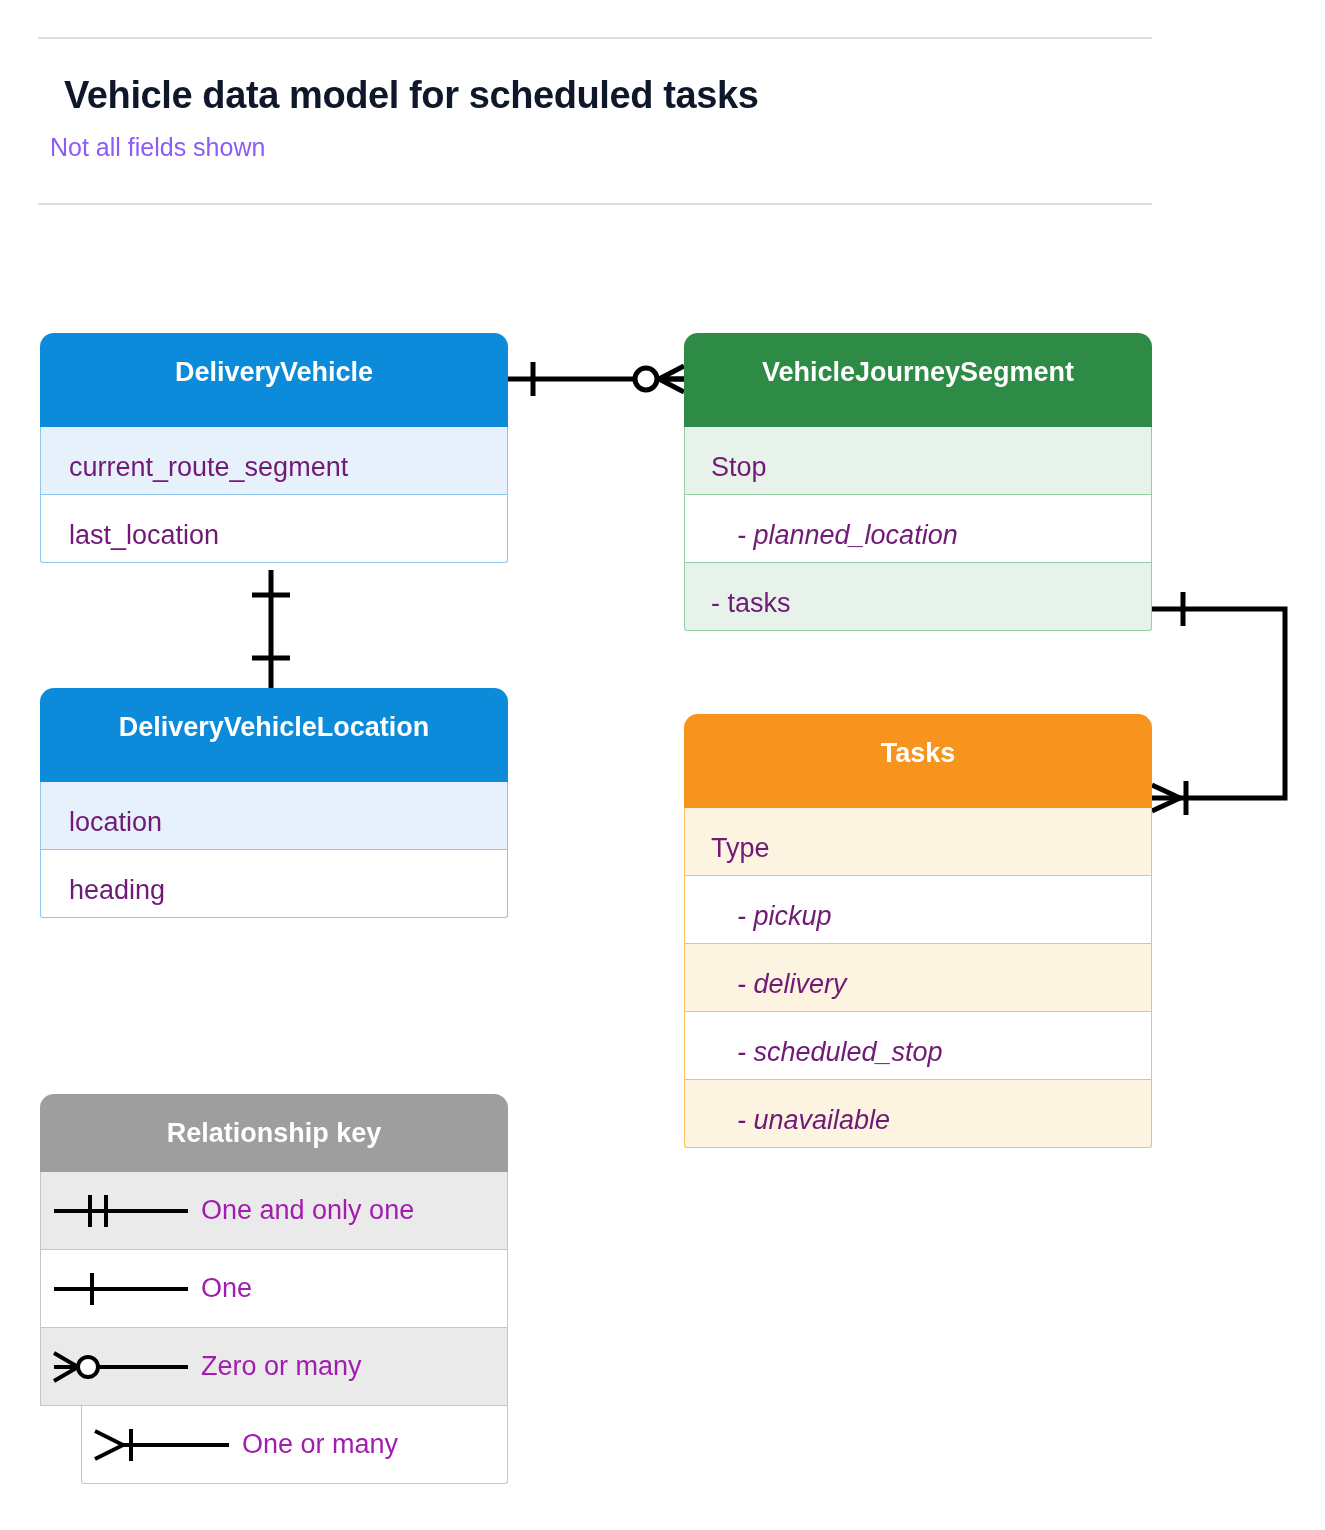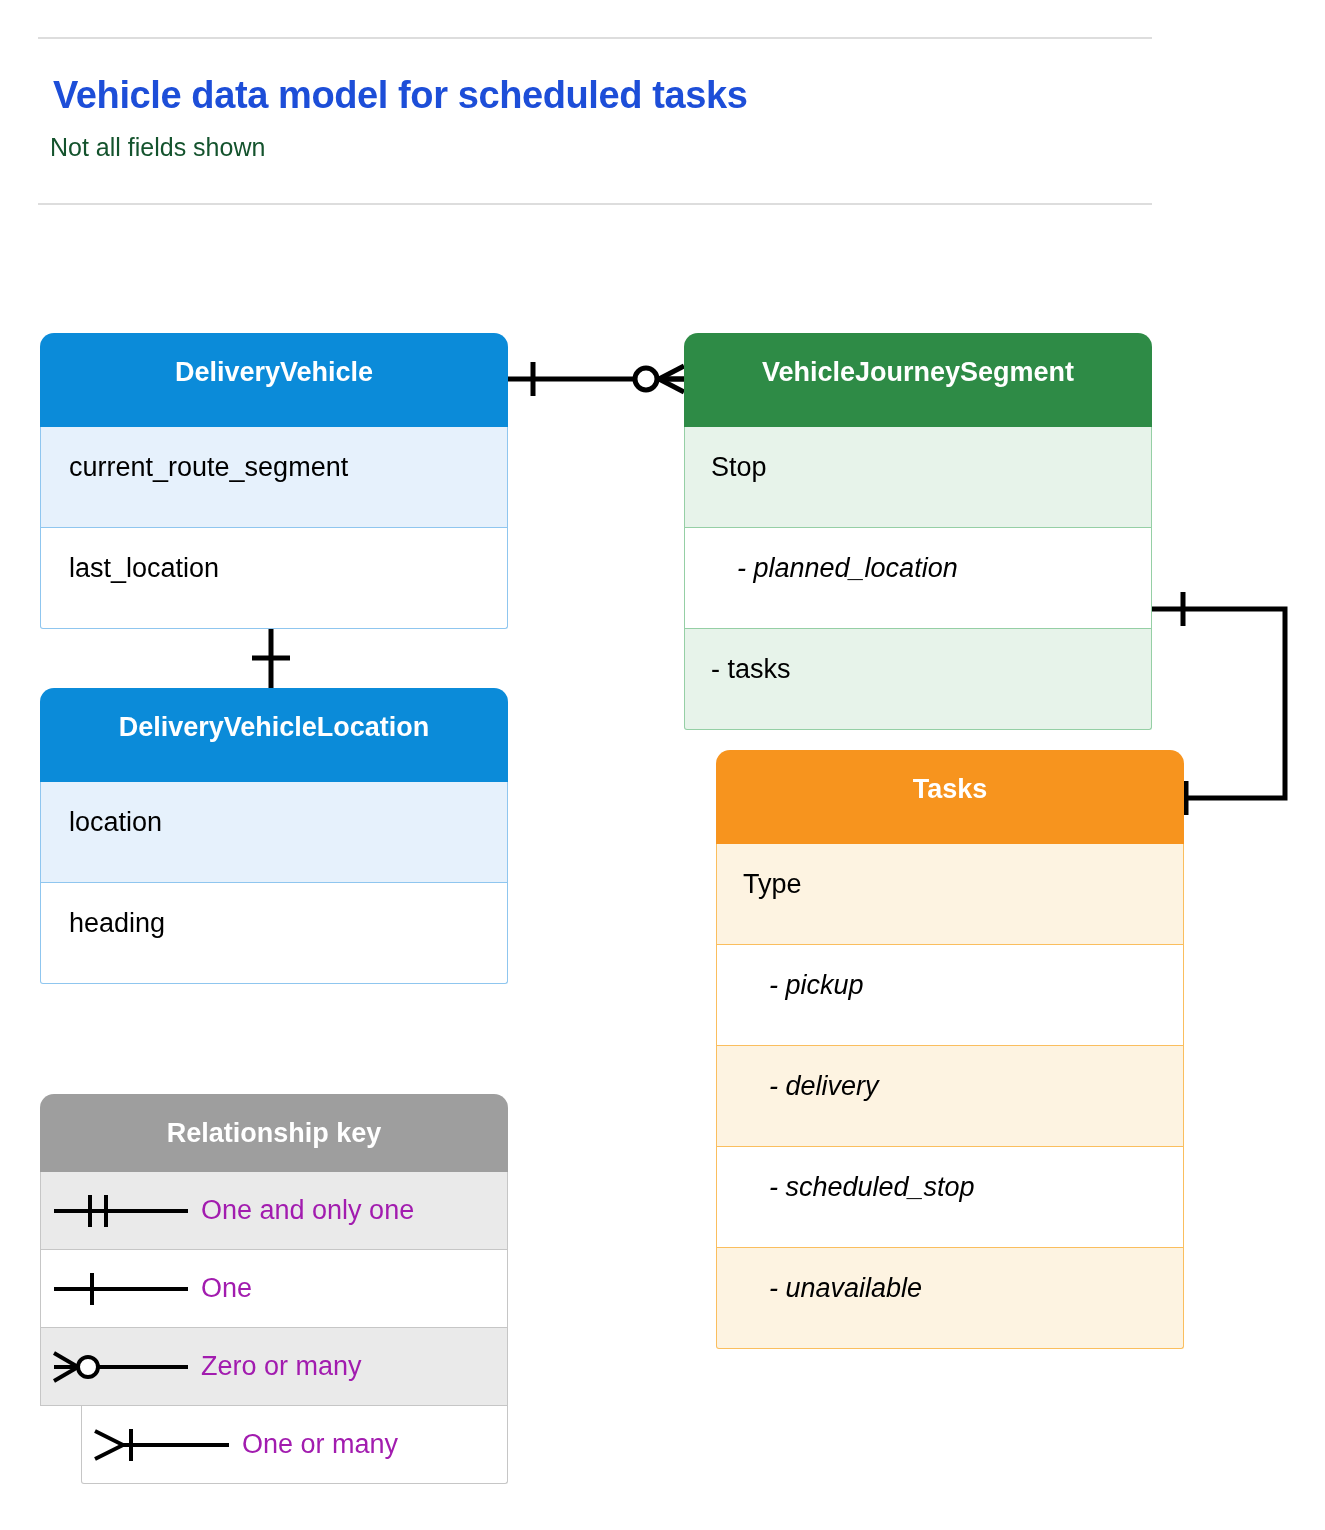--- a/index.html
+++ b/index.html
@@ -25,35 +25,35 @@
     left: 38px;
     width: 1114px;
     height: 2px;
     background: #dddddd;
   }
   .rule.top { top: 37px; }
   .rule.bottom { top: 203px; }
 
   .page-title {
     position: absolute;
-    left: 53px;
+    left: 64px;
     top: 74px;
     font-size: 38px;
     font-weight: bold;
-    color: #1d4ed8;
+    color: #0f172a;
     letter-spacing: -0.4px;
     white-space: nowrap;
   }
   .page-subtitle {
     position: absolute;
     left: 50px;
     top: 133px;
     font-size: 25px;
     font-weight: normal;
-    color: #14532d;
+    color: #8b5cf6;
     white-space: nowrap;
   }
 
   
   .entity {
     position: absolute;
     box-sizing: border-box;
     border-radius: 14px;
   }
   .entity-header {
@@ -66,24 +66,24 @@
     color: #ffffff;
     border-radius: 14px 14px 0 0;
     white-space: nowrap;
     overflow: hidden;
   }
   .entity-rows {
     box-sizing: border-box;
   }
   .entity-row {
     box-sizing: border-box;
-    height: 101px;
+    height: 68px;
     line-height: 80px;
     font-size: 27px;
-    color: #000000;
+    color: #701a75;
     white-space: nowrap;
     overflow: hidden;
   }
 
   
   .theme-blue .entity-header { background: #0b8bd9; }
   .theme-blue .entity-row { border: 1px solid #8fc6ef; border-top: none; padding-left: 28px; }
   .theme-blue .entity-row.tint { background: #e6f1fc; }
   .theme-blue .entity-row.plain { background: #ffffff; }
   .theme-blue .entity-row:last-child { border-radius: 0 0 3px 3px; }
@@ -211,21 +211,21 @@
   </div>
 
   <div class="entity theme-blue" style="left:40px; top:688px; width:468px;">
     <div class="entity-header">DeliveryVehicleLocation</div>
     <div class="entity-rows">
       <div class="entity-row tint">location</div>
       <div class="entity-row plain">heading</div>
     </div>
   </div>
 
-  <div class="entity theme-orange" style="left:684px; top:750px; width:468px;margin-left:32px;">
+  <div class="entity theme-orange" style="left:684px; top:714px; width:468px;">
     <div class="entity-header">Tasks</div>
     <div class="entity-rows">
       <div class="entity-row tint">Type</div>
       <div class="entity-row plain indent">-  pickup</div>
       <div class="entity-row tint indent">-  delivery</div>
       <div class="entity-row plain indent">-  scheduled_stop</div>
       <div class="entity-row tint indent">-  unavailable</div>
     </div>
   </div>
 

